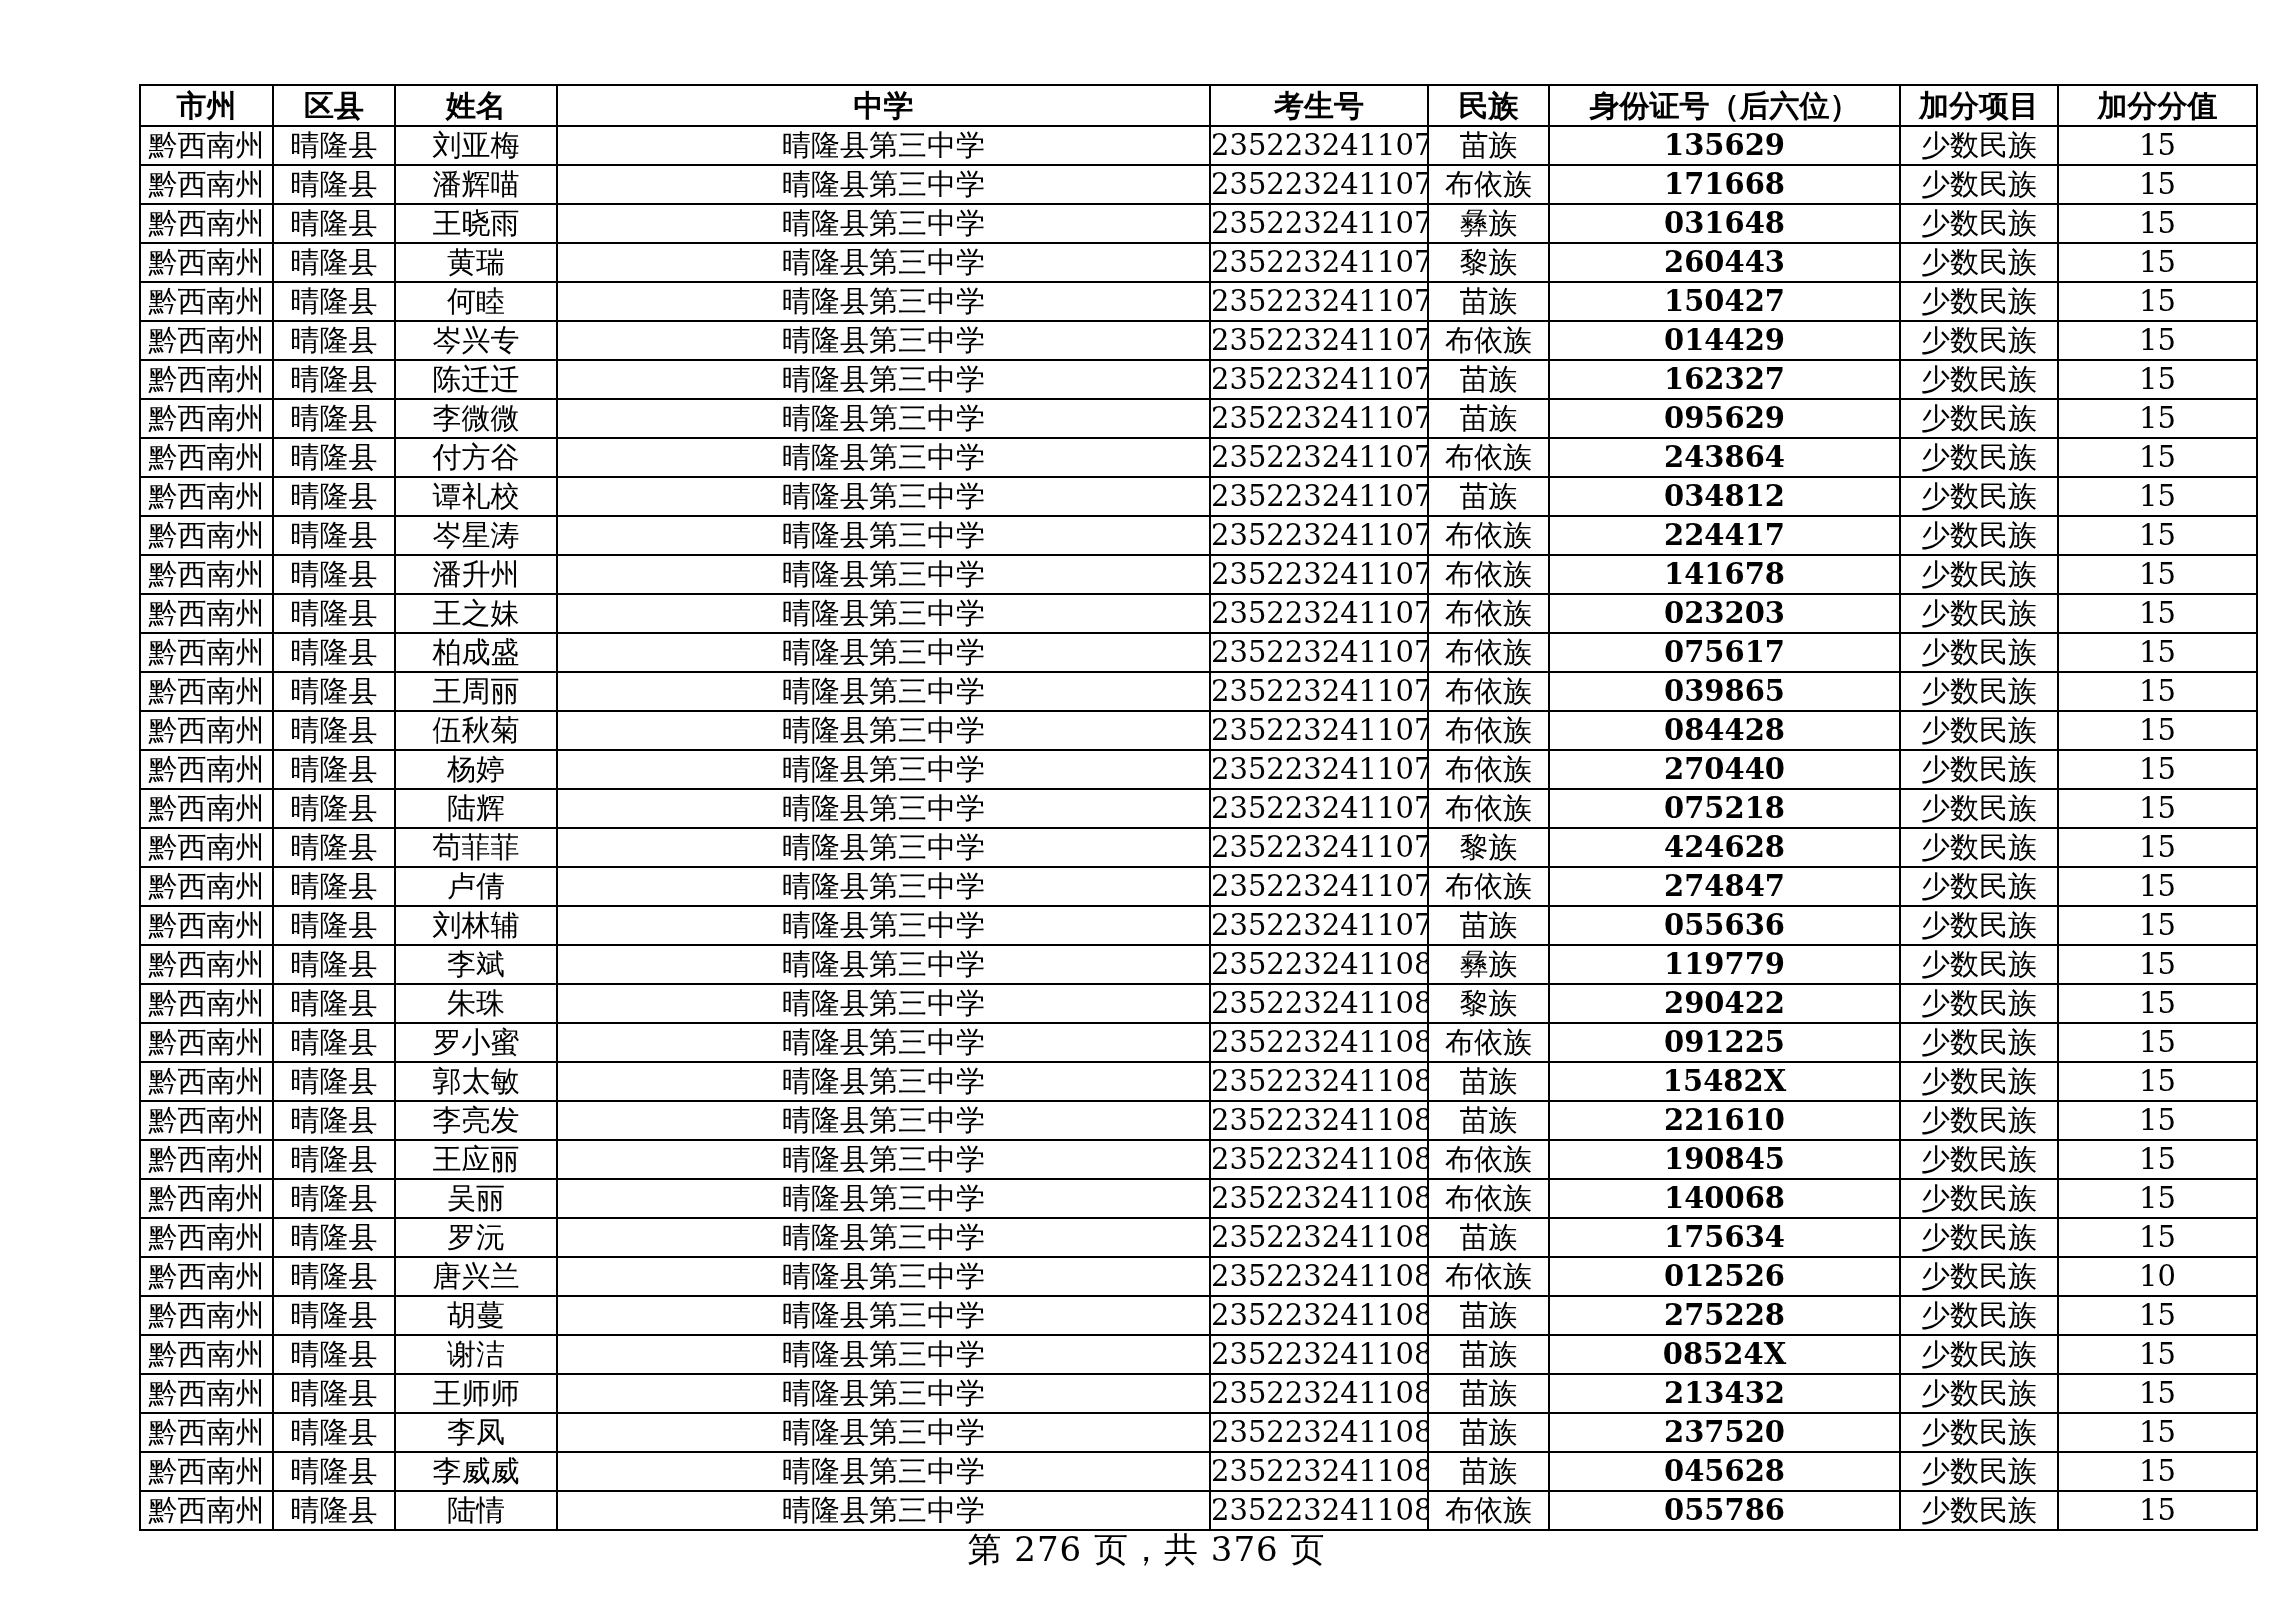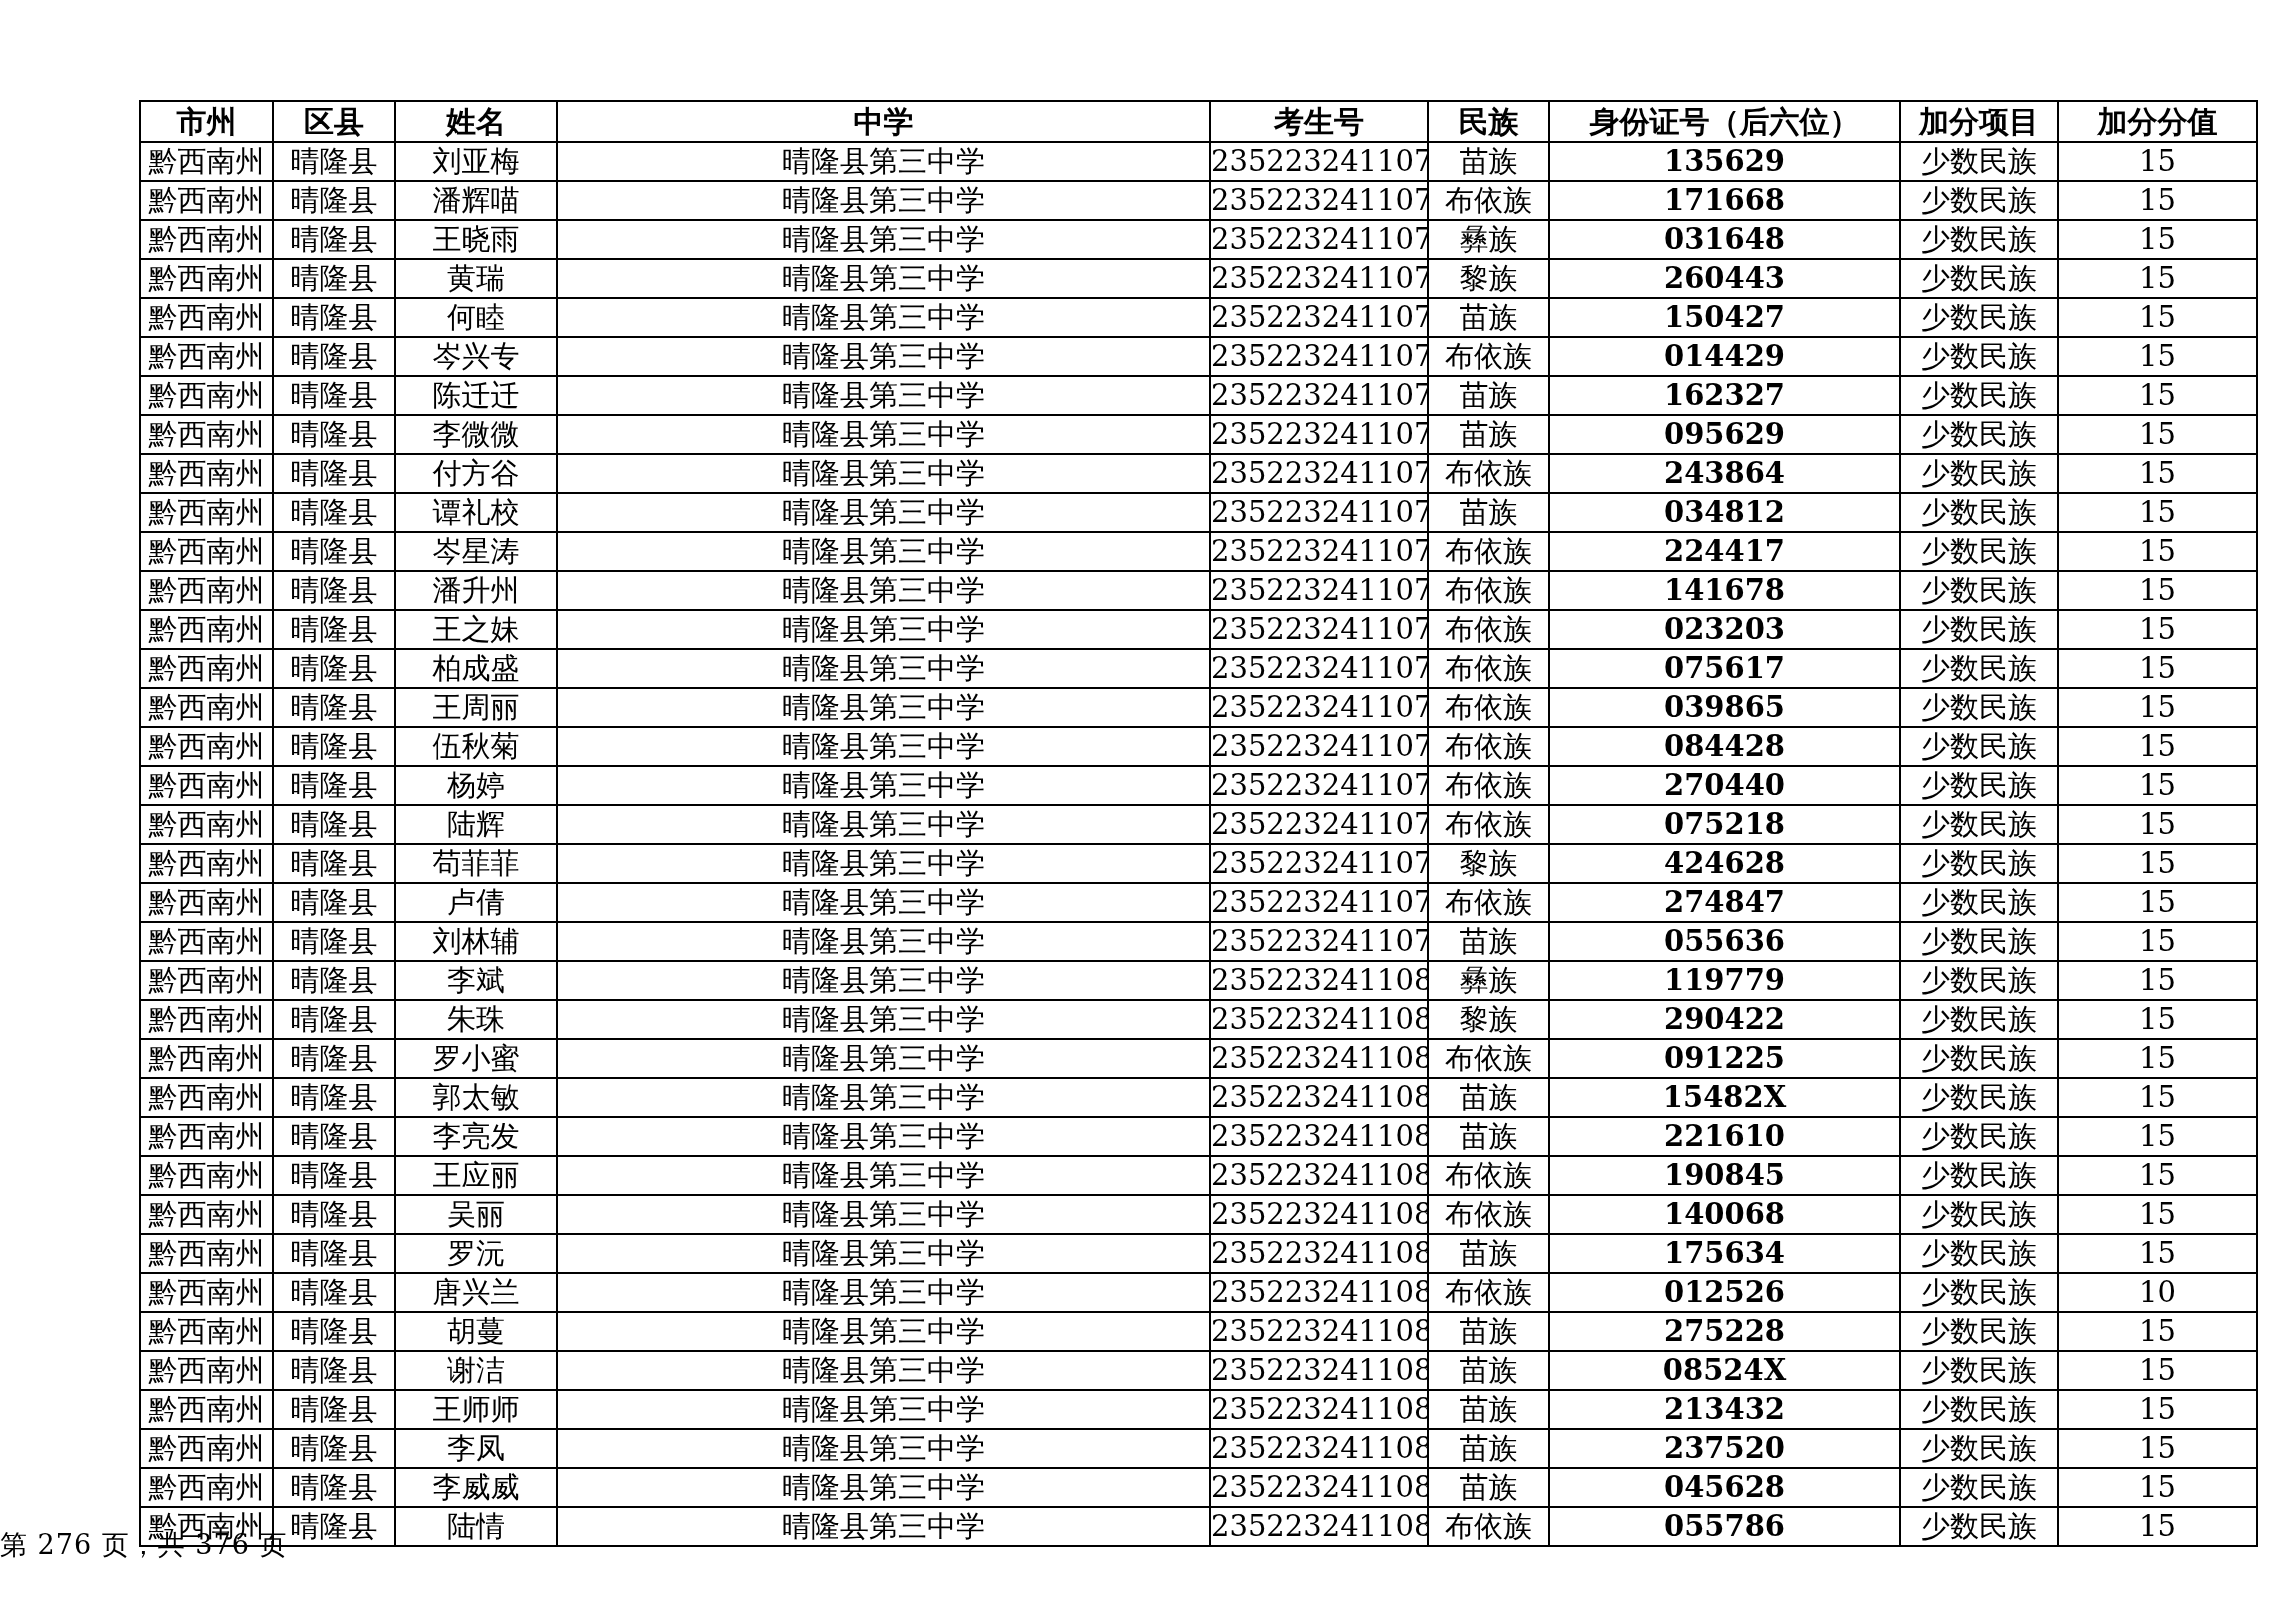--- a/index.html
+++ b/index.html
@@ -10,21 +10,21 @@
   body {
     position: relative;
     width: 2293px;
     height: 1621px;
     font-family: "DejaVu Serif", "Liberation Serif", serif;
     color: #000000;
   }
   .table-wrap {
     position: absolute;
     left: 139px;
-    top: 100px;
+    top: 84px;
   }
   table.roster {
     border-collapse: collapse;
     table-layout: fixed;
     width: 2115px;
     background: #ffffff;
   }
   table.roster th, table.roster td {
     border: 2.9px solid #000000;
     padding: 0;
@@ -45,22 +45,22 @@
     line-height: 1;
   }
   td.c-examno { font-size: 23.5px; }
   td.c-id6    { font-size: 25.5px; font-weight: bold; }
   td.c-bonusv { font-size: 25.5px; }
   .page-footer {
     position: absolute;
     left: 0;
     top: 1527px;
     width: 100%;
-    text-align: left;
-    font-size: 27px;
+    text-align: center;
+    font-size: 34px;
     letter-spacing: 1px;
   }
 </style>
 </head>
 <body>
 
 <div class="table-wrap">
   <table class="roster">
     <colgroup>
       <col style="width:133px">

